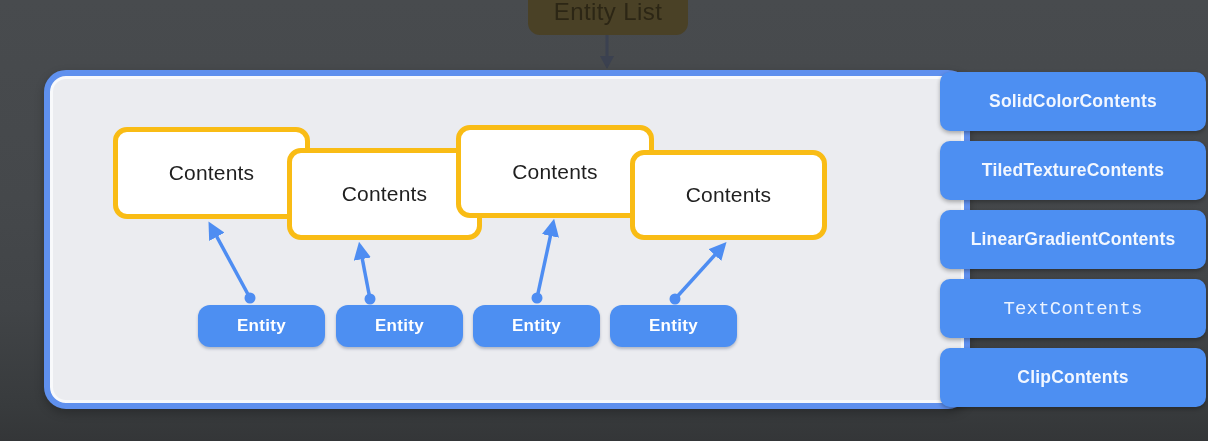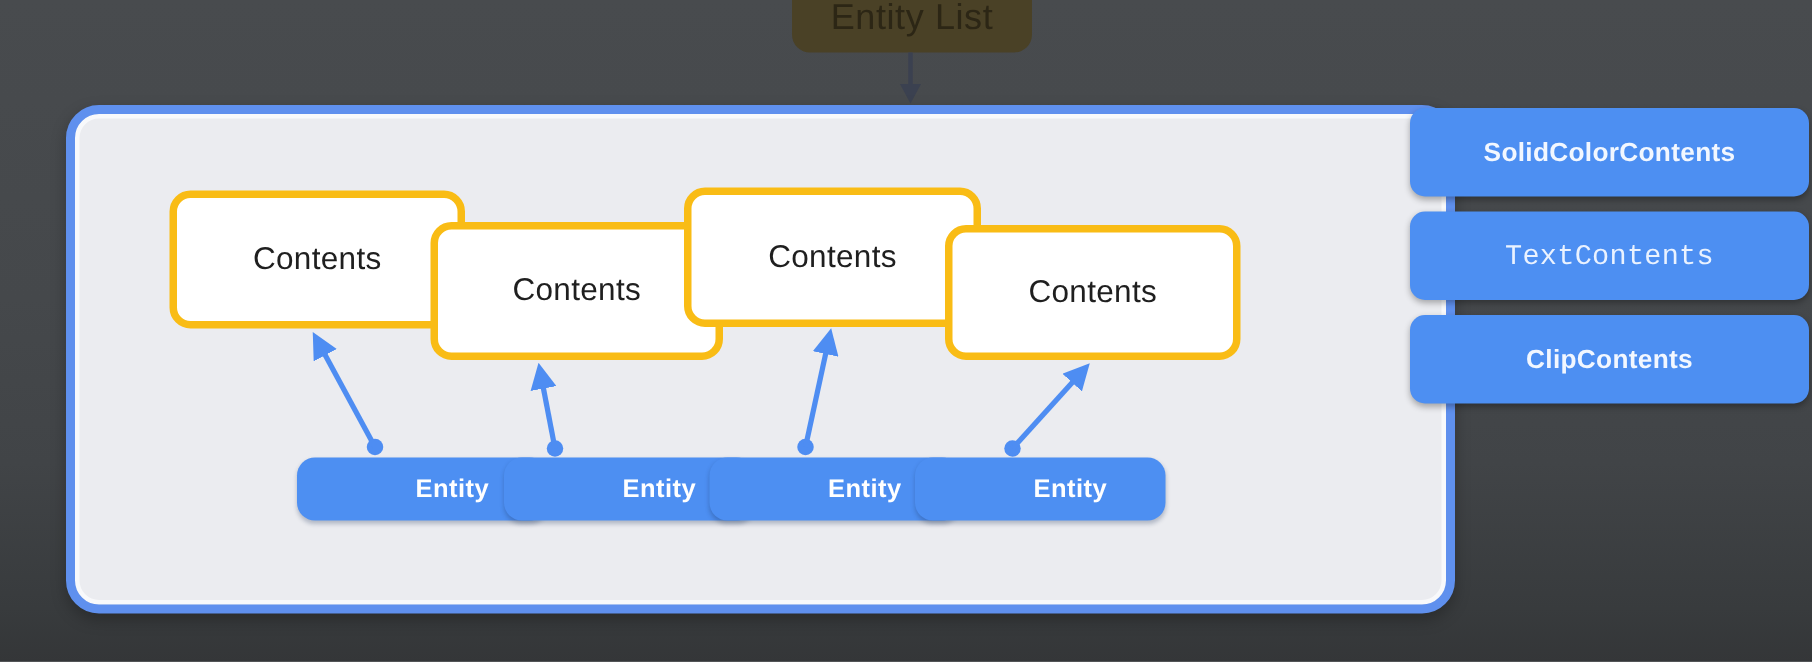--- a/index.html
+++ b/index.html
@@ -50,21 +50,20 @@
   .c3{left:406px;top:49px;width:198px;height:93px;z-index:3;}
   .c4{left:580px;top:74px;width:197px;height:90px;z-index:4;}
 
   
   .entity-node{
     position:absolute;top:229px;width:127px;height:42px;
     background:#4d8ff2;border-radius:12px;
     display:flex;align-items:center;justify-content:center;
     box-shadow:0 2px 3px rgba(30,50,90,.28);
     z-index:6;
-    padding-left:40px;
   }
   .entity-node span{color:#fff;font-weight:bold;font-size:17px;letter-spacing:.3px;}
   .e1{left:148px;} .e2{left:286px;} .e3{left:423px;} .e4{left:560px;}
 
   .arrow-layer{position:absolute;left:0;top:0;width:845px;height:327px;z-index:5;pointer-events:none;}
 
   
   .sidebar{
     position:absolute;left:928px;top:72px;width:278px;
     display:flex;flex-direction:column;gap:10px;
@@ -137,20 +136,26 @@
     <div class="entity-node e4">
       <span>Entity</span>
     </div>
 
   </div>
 
   <div class="sidebar">
     <div class="sidebar-item">
       <span>SolidColorContents</span>
     </div>
+    <div class="sidebar-item">
+      <span>TiledTextureContents</span>
+    </div>
+    <div class="sidebar-item">
+      <span>LinearGradientContents</span>
+    </div>
     <div class="sidebar-item regular">
       <span>TextContents</span>
     </div>
     <div class="sidebar-item">
       <span>ClipContents</span>
     </div>
   </div>
 
 </div>
 

